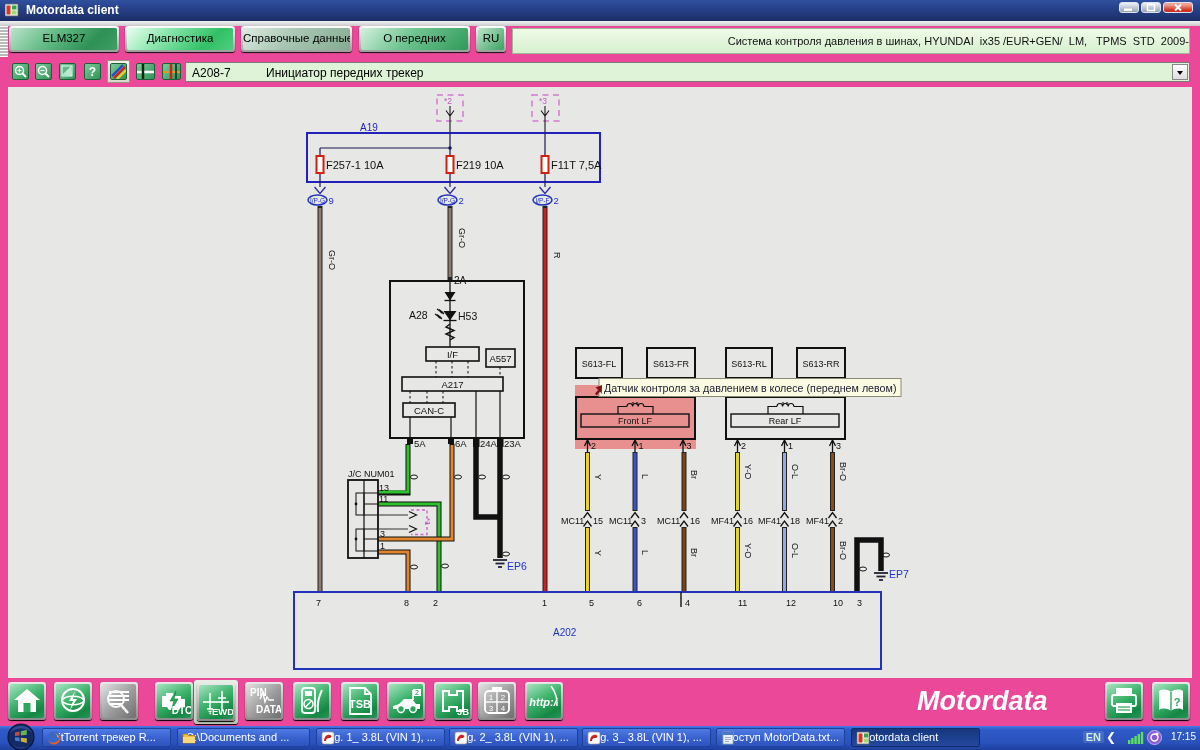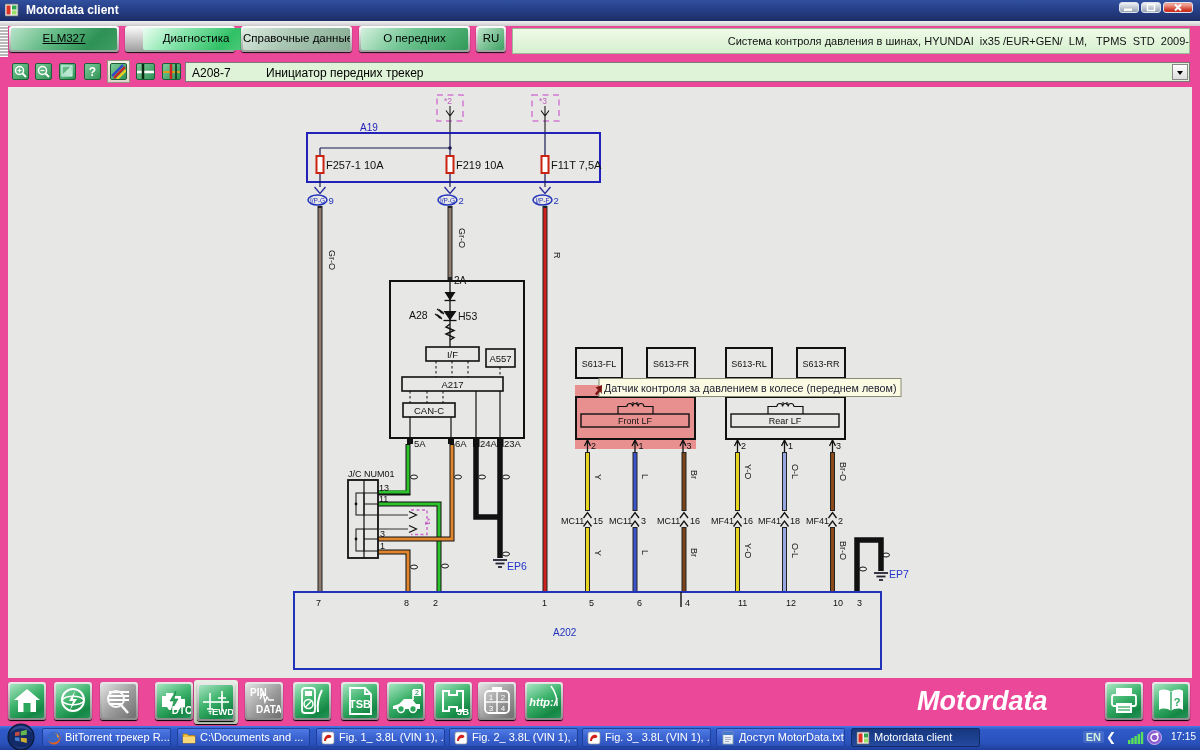--- a/index.html
+++ b/index.html
@@ -21,23 +21,23 @@
   background:linear-gradient(#f2f2f2,#c9c9c9); }
 
 #row1 { position:absolute; left:0; top:26px; width:1200px; height:31px; }
 #grip1 { position:absolute; left:0; top:0; width:8px; height:31px;
   background:repeating-linear-gradient(#ffffff 0 1px, #b9b9b9 1px 3px); }
 .tbtn { position:absolute; top:0; height:26px; border-radius:3px; padding:2px;
   background:linear-gradient(#fdfdfd,#9c9c9c); box-shadow:0 1px 1px #111; }
 .tbtn .inner { width:100%; height:100%; border-radius:2px; text-align:center;
   font-size:11.5px; color:#000; line-height:21px; white-space:nowrap; overflow:hidden; }
 #b1 { left:9px; width:110px; }
-#b1 .inner { background:linear-gradient(135deg,#b9e3ca 0%,#62ba84 40%,#2e9155 75%,#3f9e63 100%);text-decoration:underline; }
+#b1 .inner { background:linear-gradient(135deg,#b9e3ca 0%,#62ba84 40%,#2e9155 75%,#3f9e63 100%); }
 #b2 { left:125px; width:110px; }
-#b2 .inner { background:linear-gradient(135deg,#eafff2 0%,#8ae6ae 35%,#30c065 75%,#52cd7f 100%);margin-left:16px; }
+#b2 .inner { background:linear-gradient(135deg,#eafff2 0%,#8ae6ae 35%,#30c065 75%,#52cd7f 100%); }
 #b3 { left:241px; width:111px; }
 #b3 .inner { background:linear-gradient(135deg,#dcebe0 0%,#a9c6b2 45%,#83ab91 100%); }
 #b4 { left:359px; width:111px; }
 #b4 .inner { background:linear-gradient(135deg,#d4f0de 0%,#6fc491 45%,#2f9a58 100%); }
 #b5 { left:476px; width:30px; }
 #b5 .inner { background:linear-gradient(135deg,#bfe5cd 0%,#3ba161 100%); }
 #infopanel { position:absolute; left:512px; top:2px; width:678px; height:26px;
   background:linear-gradient(#eefbe8,#d7efcf); border:1px solid #9db894;
   font-size:11px; color:#111; text-align:right; line-height:24px; }
 
@@ -63,21 +63,21 @@
   background:linear-gradient(150deg,#a8e4c2 0%,#3db36c 45%,#148744 80%,#27955a 100%); position:relative; }
 .ibtn .icgray { background:linear-gradient(135deg,#e0e0e0 0%,#9a9a9a 55%,#6f6f6f 100%); }
 #mdlogo { position:absolute; left:917px; top:8px; width:140px; color:#fff;
   font-size:27px; font-weight:bold; font-style:italic; letter-spacing:0px; }
 
 #taskbar { position:absolute; left:0; top:726px; width:1200px; height:24px;
   background:linear-gradient(#4a78e4 0%, #2f5ac8 15%, #2a52bc 70%, #1e3f9c 100%); }
 .titem { position:absolute; top:2px; height:19px; border-radius:2px;
   background:linear-gradient(#4f7ae4 0%, #3a63d0 50%, #2d53bc 100%);
   border:1px solid #1e3f9a; color:#fff; font-size:11px; line-height:17px;
-  padding-left:22px; overflow:hidden; white-space:nowrap; }
+  padding-left:8px; overflow:hidden; white-space:nowrap; }
 .titem.active { background:linear-gradient(#17377e 0%, #1d4292 60%, #24499e 100%);
   border:1px solid #122a66; }
 .ticon { position:absolute; left:4px; top:2px; width:14px; height:14px; }
 #tray { position:absolute; right:0; top:0; height:24px; color:#fff; font-size:11px; }
 </style>
 </head>
 <body>
 <div id="app" class="checker">
 
   <div id="titlebar">

